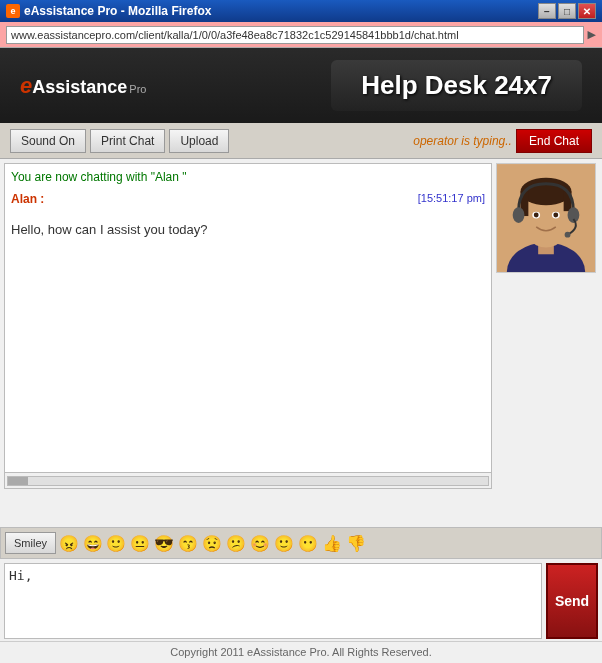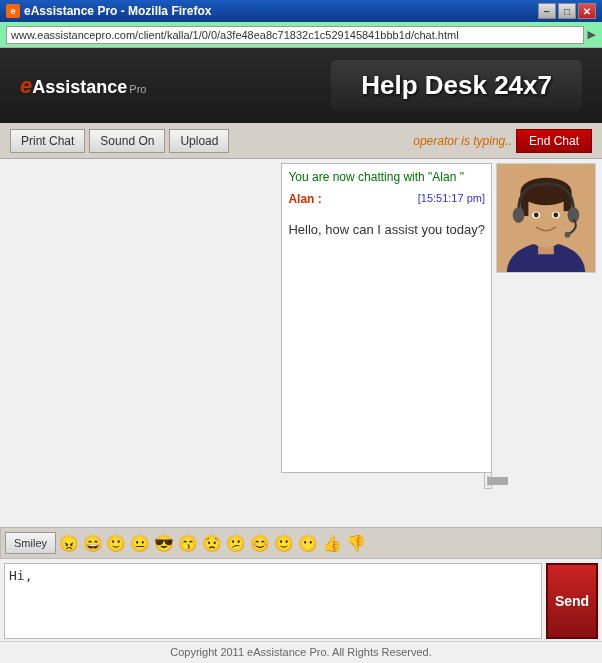--- a/index.html
+++ b/index.html
@@ -52,21 +52,21 @@
       align-items: center;
       justify-content: center;
       font-size: 10px;
       cursor: pointer;
       color: #333;
     }
     .win-btn.close { background: linear-gradient(to bottom, #e05050, #c02020); color: white; }
 
     
     .address-bar {
-      background: #86efac;
+      background: #fca5a5;
       border-bottom: 1px solid #aaa;
       height: 26px;
       display: flex;
       align-items: center;
       padding: 10px 6px;
       gap: 4px;
     }
     .address-input {
       flex: 1;
       height: 18px;
@@ -170,21 +170,20 @@
     .chat-main {
       display: flex;
       flex: 1;
       min-height: 0;
     }
     .chat-panel {
       display: flex;
       flex-direction: column;
       flex: 1;
       min-width: 0;
-      align-items: flex-end;
     }
     .chat-messages {
       flex: 1;
       border: 1px solid #bbb;
       background: white;
       margin: 4px 0 0 4px;
       overflow-y: auto;
       padding: 6px;
       min-height: 280px;
       max-height: 310px;
@@ -361,22 +360,22 @@
       <div>
         <span class="logo-e">e</span><span class="logo-text">Assistance</span><span class="logo-pro">Pro</span>
       </div>
     </div>
     <div class="helpdesk-banner">
       <span>Help Desk 24x7</span>
     </div>
   </div>
 
   <div class="toolbar">
+    <button class="toolbar-btn">Sound On</button>
     <button class="toolbar-btn">Print Chat</button>
-    <button class="toolbar-btn">Sound On</button>
     <button class="toolbar-btn">Upload</button>
     <span class="typing-status">operator is typing..</span>
     <button class="end-chat-btn">End Chat</button>
   </div>
 
   <div class="chat-main">
     <div class="chat-panel">
 
       <div class="chat-messages">
         <div class="system-msg">You are now chatting with "Alan "</div>

